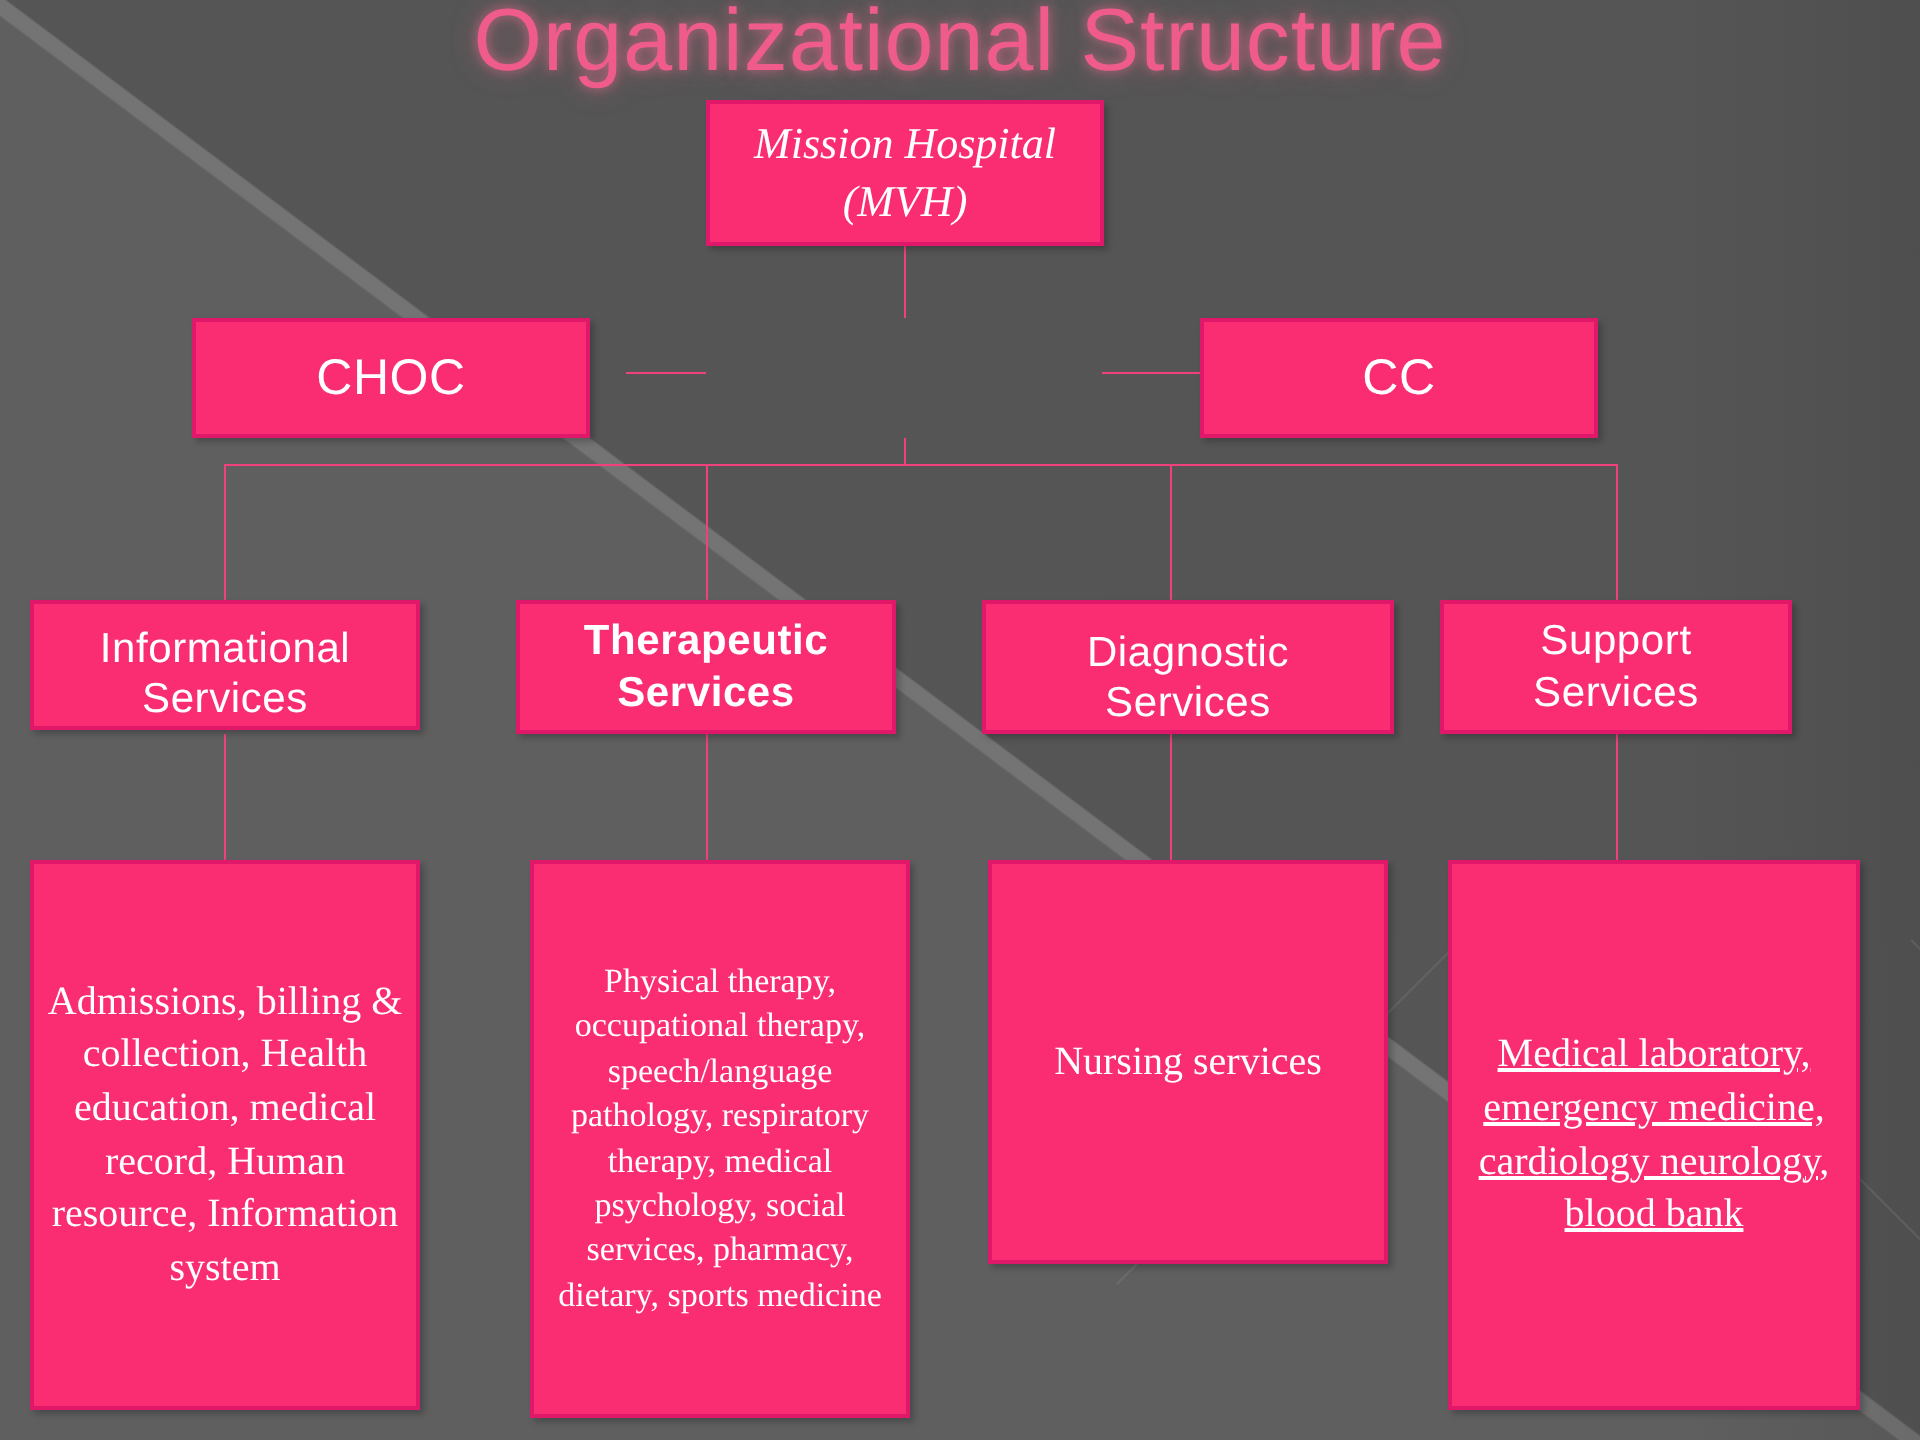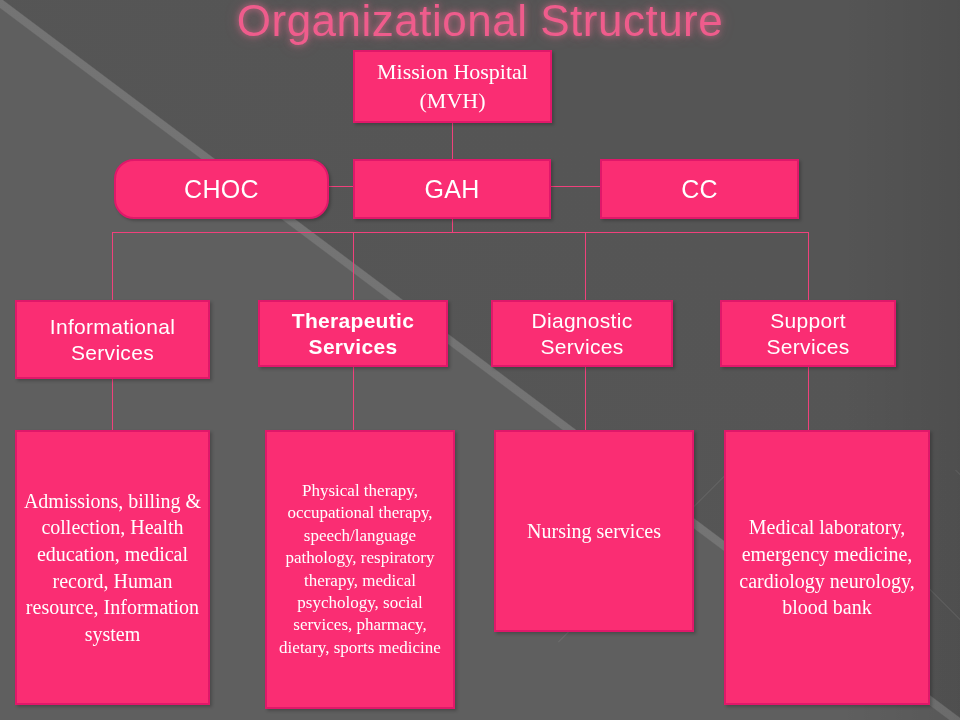--- a/index.html
+++ b/index.html
@@ -98,20 +98,21 @@
     display: flex;
     align-items: center;
     justify-content: center;
     text-align: center;
     box-shadow: 2px 2px 3px rgba(0,0,0,0.22);
   }
   .box-root {
     font-family: "Liberation Serif", serif;
     font-size: 22px;
     line-height: 1.28;
+    font-style: italic;
   }
   .box-unit {
     font-family: "Liberation Sans", sans-serif;
     font-size: 25px;
     line-height: 1.2;
     letter-spacing: 0.3px;
   }
   .box-service {
     font-family: "Liberation Sans", sans-serif;
     font-size: 21px;
@@ -163,43 +164,40 @@
   <div class="line v" style="left:585px; top:367px; height:63px;"></div>
   <div class="line v" style="left:808px; top:367px; height:63px;"></div>
 
   <div class="box box-root" style="left:353px; top:50px; width:199px; height:73px;">
     <div>
       <span>Mission Hospital</span><br>
       <span>(MVH)</span>
     </div>
   </div>
 
-  <div class="box box-unit" style="left:114px; top:159px; width:215px; height:60px;border-radius:20px;">
+  <div class="box box-unit" style="left:96px; top:159px; width:199px; height:60px;">
     <span>CHOC</span>
-  </div>
-  <div class="box box-unit" style="left:353px; top:159px; width:198px; height:60px;">
-    <span>GAH</span>
   </div>
   <div class="box box-unit" style="left:600px; top:159px; width:199px; height:60px;text-align:center;">
     <span>CC</span>
   </div>
 
-  <div class="box box-service" style="left:15px; top:300px; width:195px; height:79px;">
+  <div class="box box-service" style="left:15px; top:300px; width:195px; height:65px;align-items:flex-end;">
     <div>
       <span>Informational</span><br>
       <span>Services</span>
     </div>
   </div>
   <div class="box box-service" style="left:258px; top:300px; width:190px; height:67px;font-weight:bold;">
     <div>
       <span>Therapeutic</span><br>
       <span>Services</span>
     </div>
   </div>
-  <div class="box box-service" style="left:491px; top:300px; width:182px; height:67px;">
+  <div class="box box-service" style="left:491px; top:300px; width:206px; height:67px;align-items:flex-end;">
     <div>
       <span>Diagnostic</span><br>
       <span>Services</span>
     </div>
   </div>
   <div class="box box-service" style="left:720px; top:300px; width:176px; height:67px;">
     <div>
       <span>Support</span><br>
       <span>Services</span>
     </div>
@@ -207,17 +205,17 @@
 
   <div class="box box-detail small" style="left:265px; top:430px; width:190px; height:279px;">
     <span>Physical therapy, occupational therapy, speech/language pathology, respiratory therapy, medical psychology, social services, pharmacy, dietary, sports medicine</span>
   </div>
   <div class="box box-detail" style="left:15px; top:430px; width:195px; height:275px;">
     <span>Admissions, billing &amp; collection, Health education, medical record, Human resource, Information system</span>
   </div>
   <div class="box box-detail" style="left:494px; top:430px; width:200px; height:202px;">
     <span>Nursing services</span>
   </div>
-  <div class="box box-detail" style="left:724px; top:430px; width:206px; height:275px;">
+  <div class="box box-detail" style="left:724px; top:430px; width:206px; height:275px;text-decoration:underline;">
     <span>Medical laboratory, emergency medicine, cardiology neurology, blood bank</span>
   </div>
 
 </div>
 
 </body></html>

